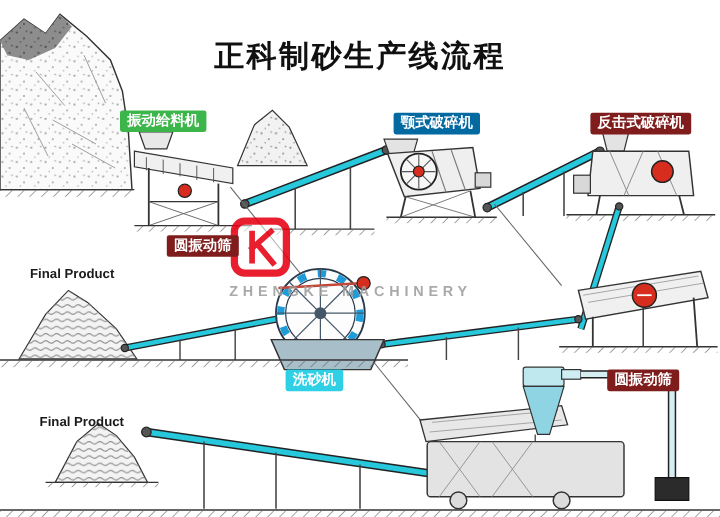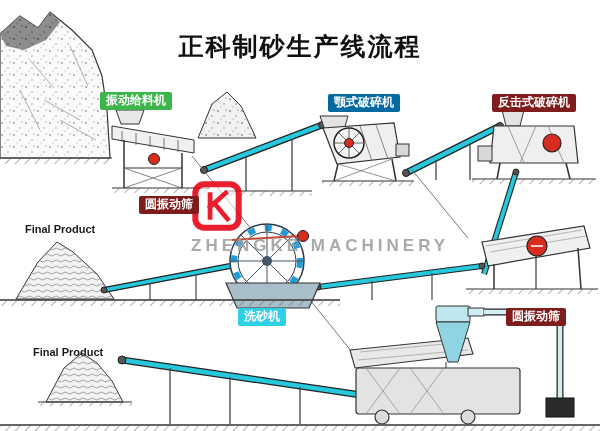--- a/index.html
+++ b/index.html
@@ -14,21 +14,21 @@
   .lbl-green  { background:#3cb54b;text-align:right; }
   .lbl-orange { background:#0369a1; }
   .lbl-purple { background:#7f1d1d; }
   .lbl-cyan   { background:#2fd0e6;text-align:right; }
   .fp { position:absolute; font-size:11px; font-weight:600; color:#1a1a1a; z-index:6;text-align:center; }
   .watermark { position:absolute; left:191px; top:180px; z-index:4; opacity:.88; }
   .wm-row { display:flex; align-items:center; gap:7px; }
   .logo { width:52px; height:52px; display:block; }
   .wm-cn { font-size:35px; font-weight:bold; color:#a6a6a6; letter-spacing:4px;
            text-shadow:1px 1px 0 #dedede; line-height:1; }
-  .wm-en { font-size:17px; font-weight:bold; color:#9e9e9e; letter-spacing:4px;
+  .wm-en { font-size:12px; font-weight:bold; color:#9e9e9e; letter-spacing:4px;
            margin-top:4px; white-space:nowrap; }
 </style>
 </head>
 <body>
 
 <div class="canvas">
 
   <svg class="scene" width="600" height="431" viewBox="0 0 600 431">
     <defs>
       <pattern id="hatch" width="7" height="7" patternUnits="userSpaceOnUse" patternTransform="rotate(45)">

